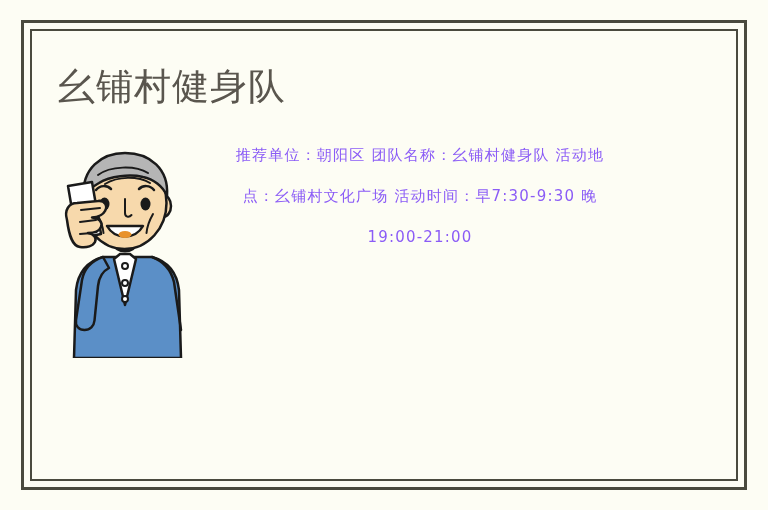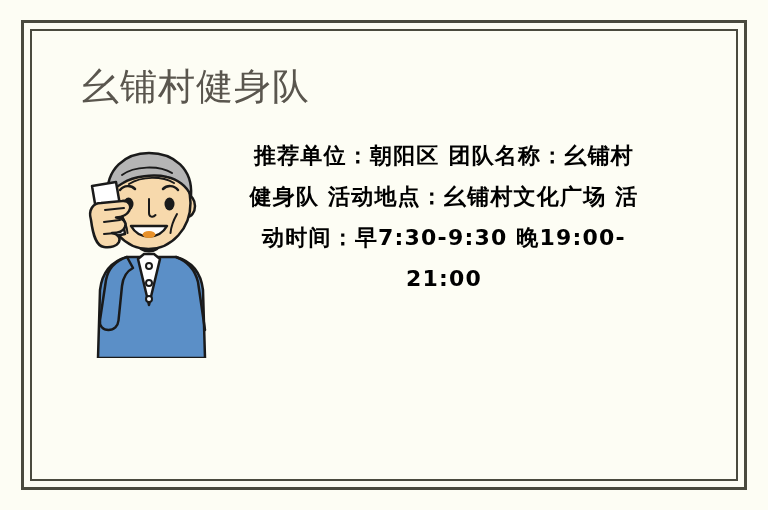--- a/index.html
+++ b/index.html
@@ -43,21 +43,20 @@
     box-sizing: border-box;
   }
 
   .content {
     position: absolute;
     left: 30px;
     top: 29px;
     width: 607px;
     height: 452px;
     box-sizing: border-box;
-    margin-left: 24px;
   }
 
   .page-title {
     position: absolute;
     left: 28px;
     top: 36px;
     font-size: 37px;
     line-height: 44px;
     color: #5a564e;
     letter-spacing: 1px;
@@ -87,26 +86,25 @@
     height: 218px;
   }
 
   
   .detail-block {
     position: absolute;
     left: 190px;
     top: 0px;
     width: 400px;
     text-align: center;
-    color: #000000;
-    font-size: 22px;
+    color: #8b5cf6;
+    font-size: 15px;
     line-height: 41px;
     letter-spacing: 1.2px;
     font-family: "DejaVu Sans", "Liberation Sans", sans-serif;
-    font-weight: bold;
   }
   .detail-block .detail-text {
     display: block;
   }
 </style>
 </head>
 <body>
 
 <div class="poster">
 

